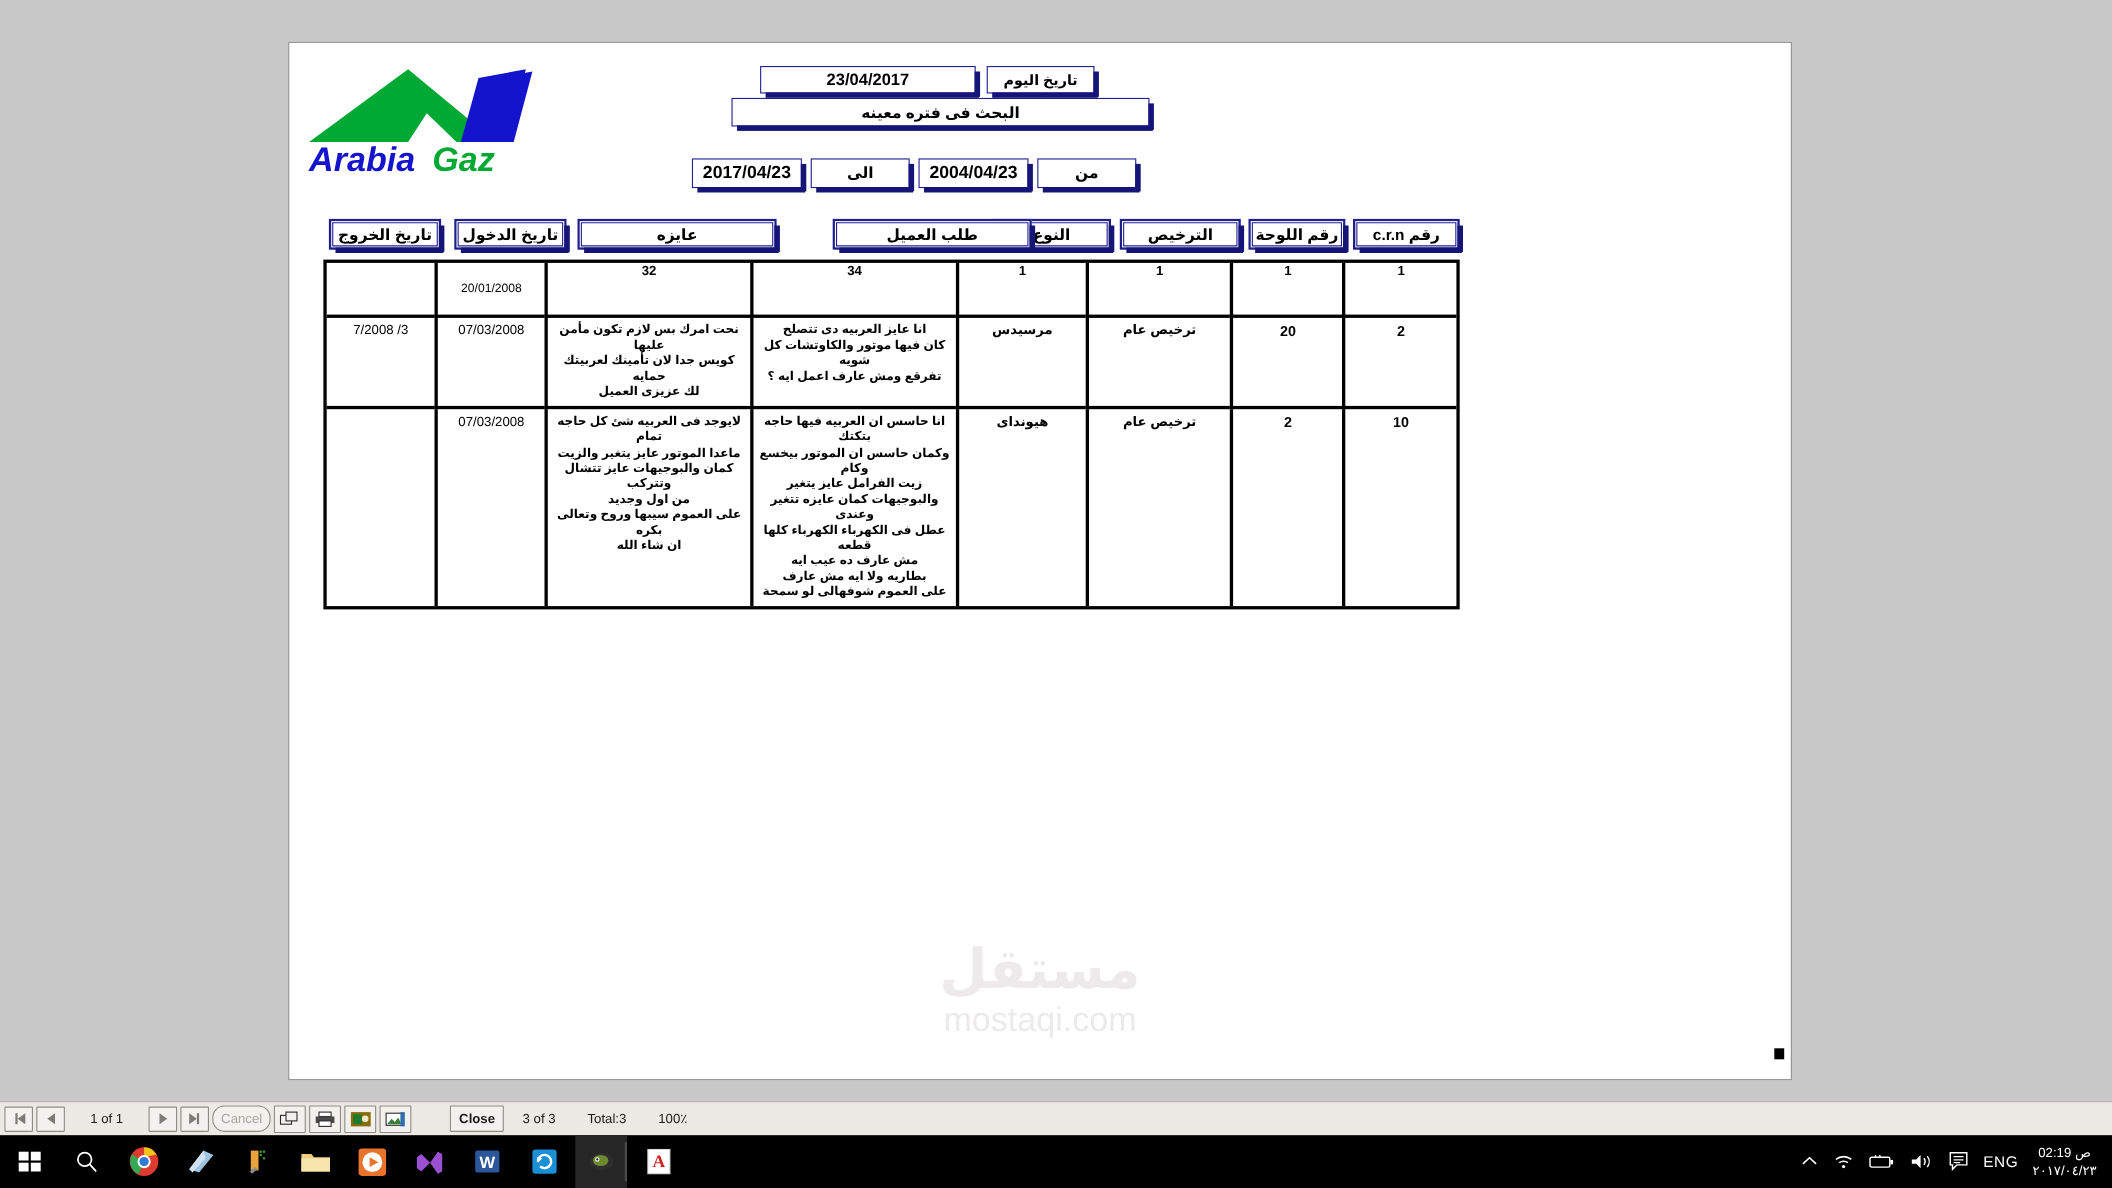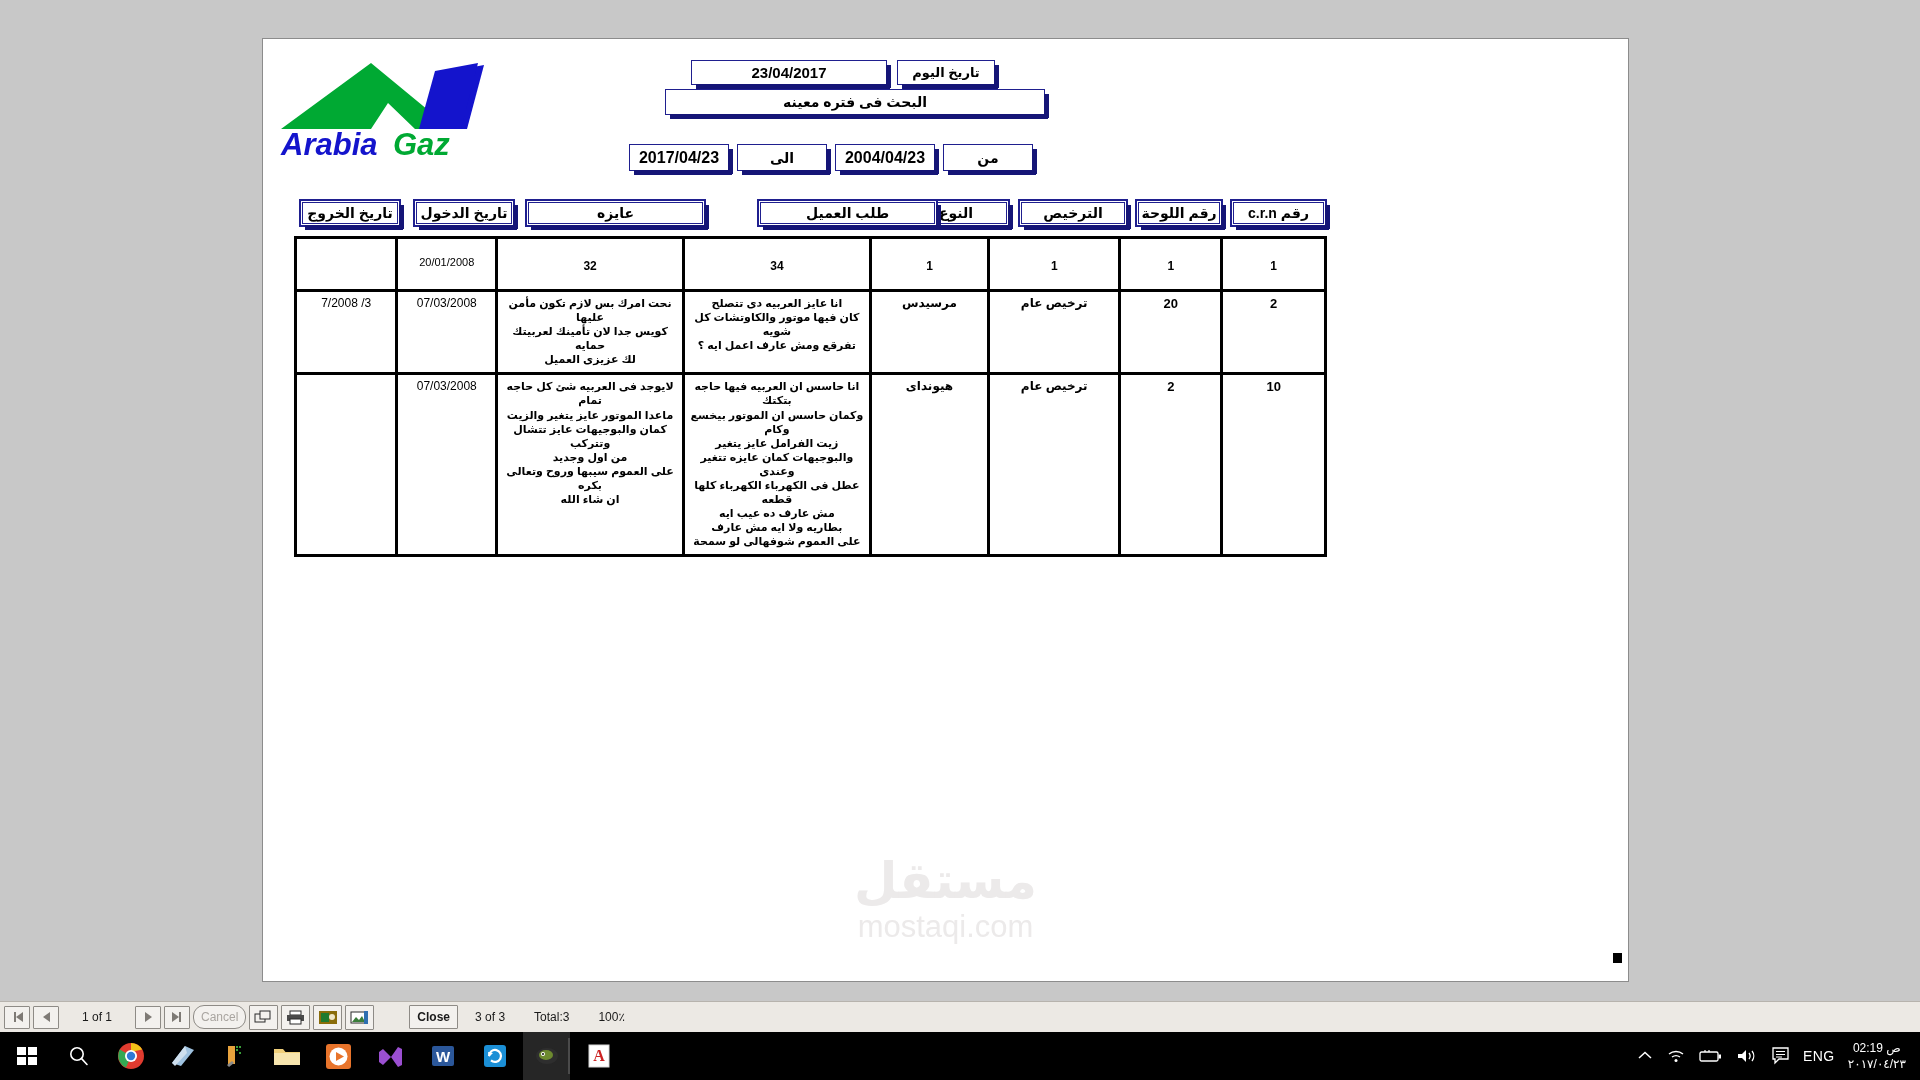--- a/index.html
+++ b/index.html
@@ -121,21 +121,21 @@
   .c-rep{width:161px;}
   .c-in{width:86px;}
   .c-out{width:86px;}
 
   .num{font-size:13px;font-weight:bold;padding-top:7px;}
   .dt{font-size:12px;padding-top:7px;}
   .ar{font-size:12px;font-weight:bold;line-height:1.22;direction:rtl;}
   .ar.body{font-size:11px;line-height:1.28;}
   .row-first td{height:24px;}
   .row-first .dt{font-size:11px;padding-top:17px;}
-  .row-first .num{font-size:12px;padding-top:20px;margin-top:15px;}
+  .row-first .num{font-size:12px;padding-top:0;margin-top:15px;}
 
   
   .prevbar{
     flex:0 0 30px;height:30px;
     background:#ece9e4;border-top:1px solid #b7b3ad;
     display:flex;align-items:center;gap:3px;padding:0 4px;
     font-size:12px;color:#1a1a1a;
   }
   .navbtn{
     width:24px;height:21px;border:1px solid #8e8b86;background:#f3f1ee;

